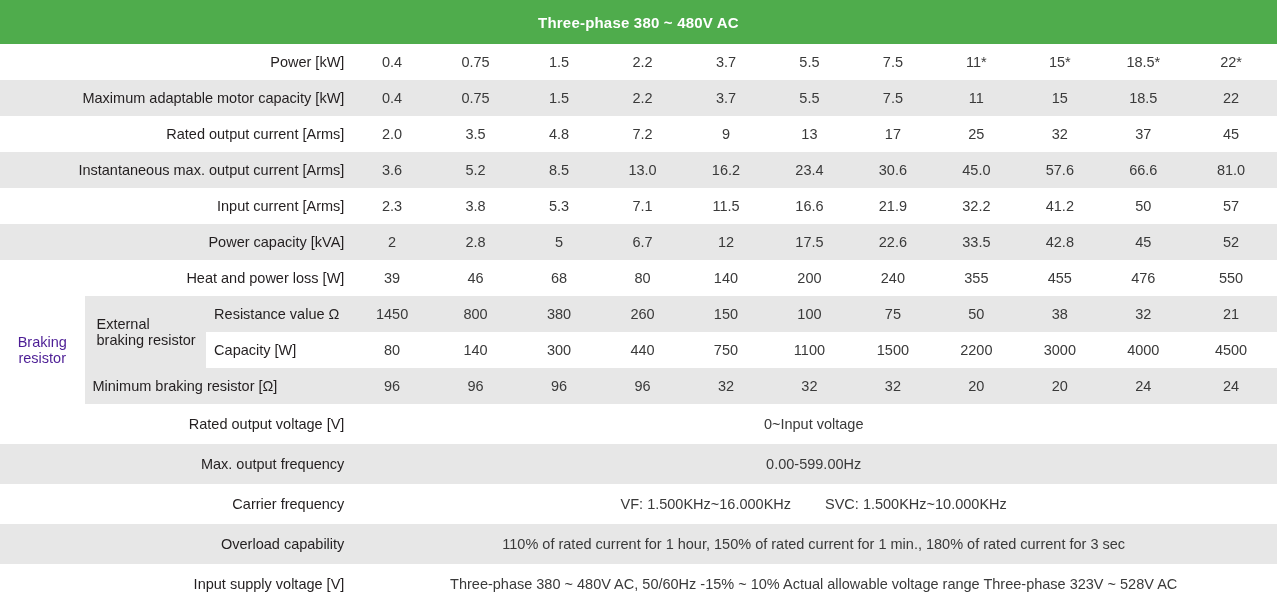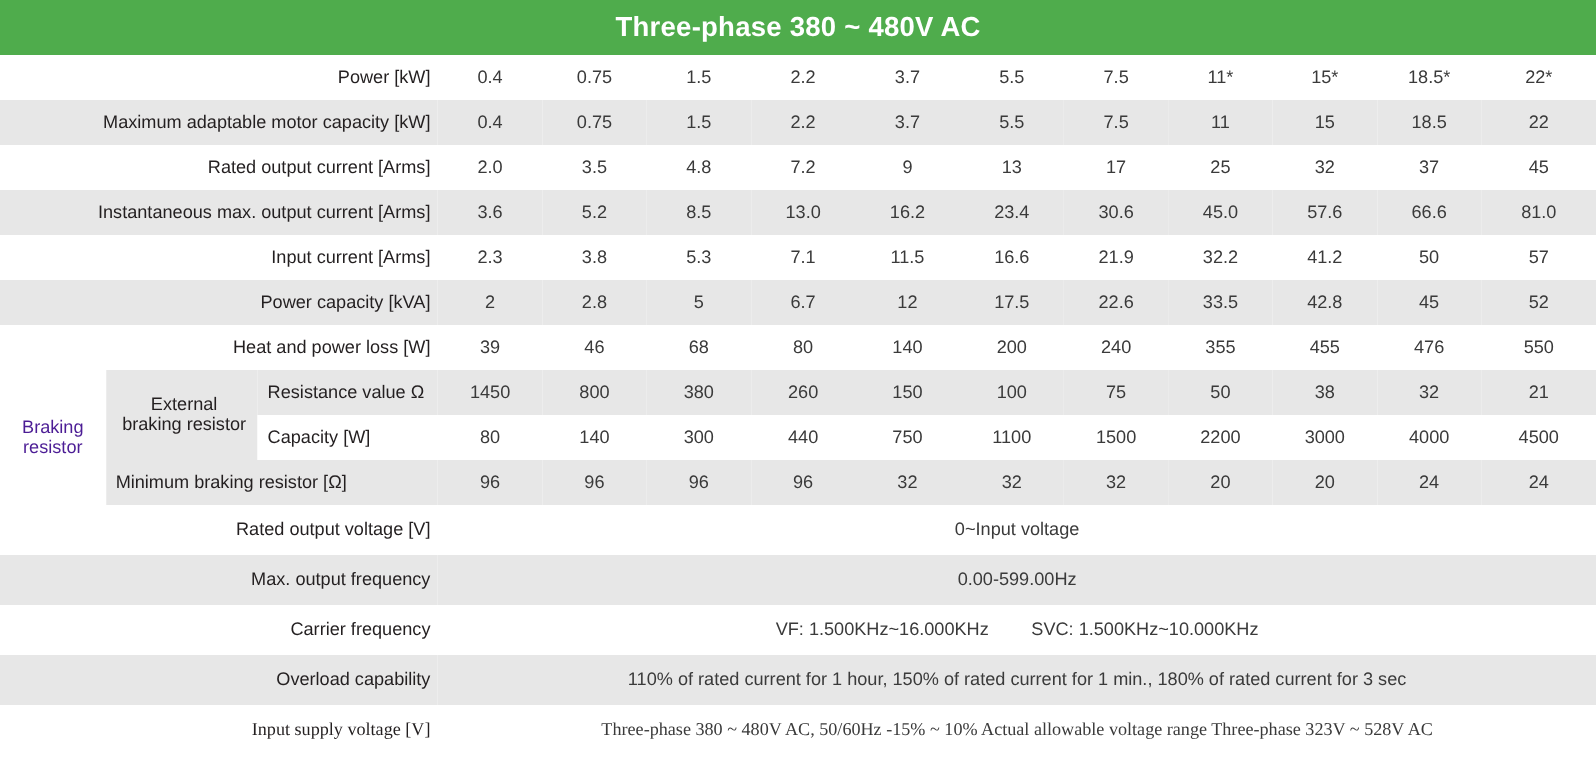--- a/index.html
+++ b/index.html
@@ -15,21 +15,21 @@
   }
   #spec-table td, #spec-table th {
     border: none;
     vertical-align: middle;
   }
 
   
   .banner {
     background: #4FAC4C;
     color: #ffffff;
-    font-size: 22px;
+    font-size: 15px;
     font-weight: bold;
     text-align: center;
     letter-spacing: 0.2px;
     height: 44px;
     padding: 0 6px;
   }
 
   
   tr.shaded > td { background: #e7e7e7; }
   tr.plain  > td { background: #ffffff; }
@@ -54,42 +54,42 @@
     text-align: left;
     padding: 0 8px;
   }
   .label-rowspan {
     font-size: 14.5px;
     color: #4c1d95;
     text-align: center;
     padding: 0 4px;
     background: #ffffff !important;
   }
-  .nest-shaded { background: #e7e7e7 !important; text-align: center; }
+  .nest-shaded { background: #e7e7e7 !important; }
 
   
   .val {
     font-size: 14.5px;
     color: #3a3a3a;
     text-align: center;
     height: 36px;
   }
 
   
   .wide {
     font-size: 14.5px;
     color: #3a3a3a;
     text-align: center;
     height: 36px;
     padding: 12px 10px;
   }
   .wide .gap { display: inline-block; width: 34px; }
 
   
-  tr.sep-bottom > td { border-bottom: 1px solid #58585a; font-family: Liberation Serif, serif; }
+  tr.sep-bottom > td { border-bottom: 1px solid #58585a; }
 </style>
 </head>
 <body>
 
 <table id="spec-table">
   <colgroup>
     <col style="width:82px">
     <col style="width:118px">
     <col style="width:140px">
     <col style="width:81px">

